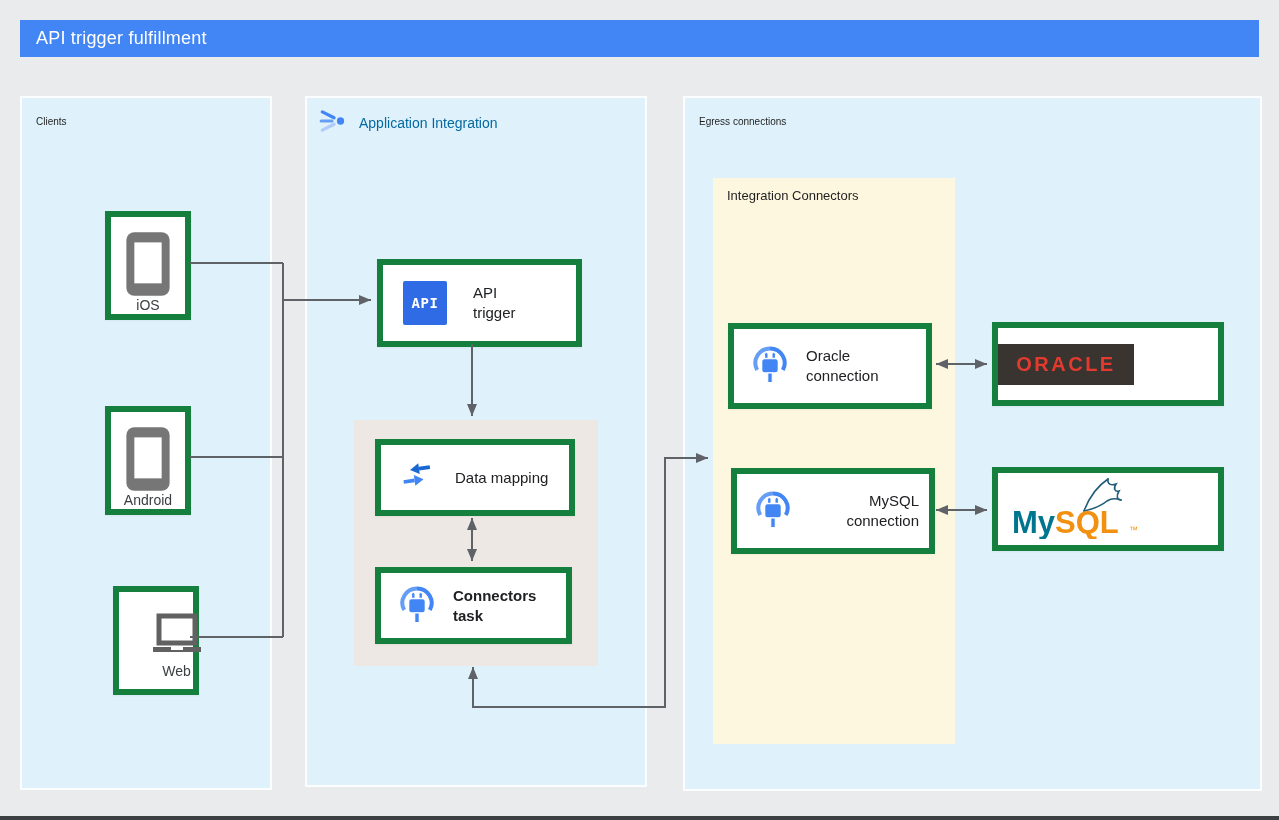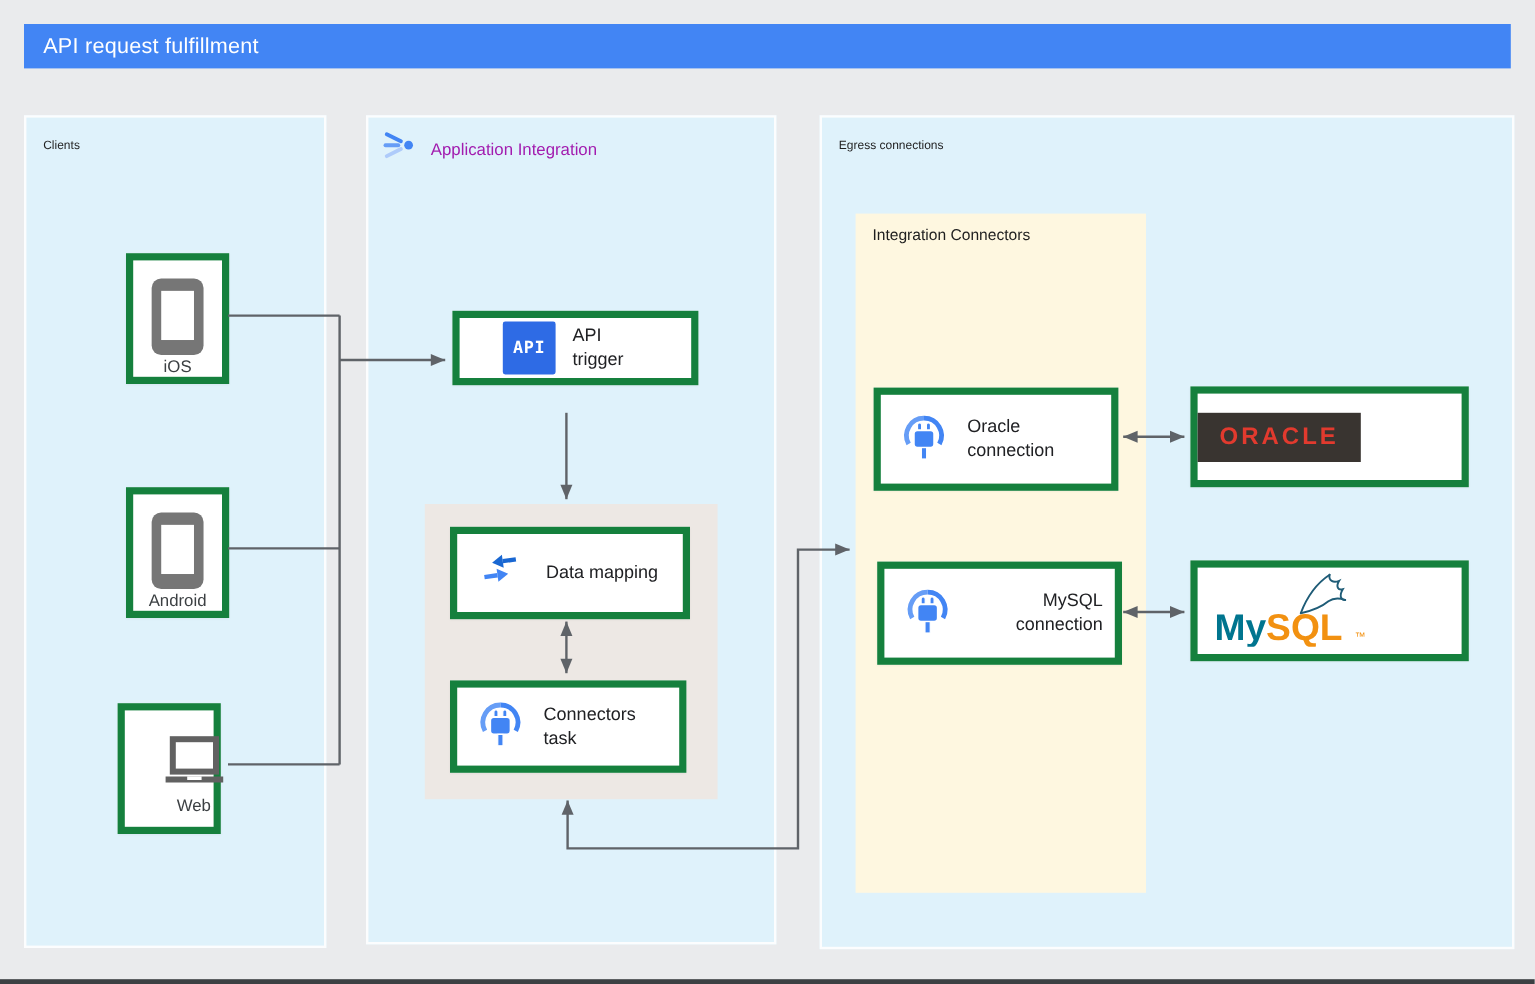--- a/index.html
+++ b/index.html
@@ -10,46 +10,46 @@
     display:flex;align-items:center;box-sizing:border-box;padding-left:16px;}
   .titlebar span{color:#FFFFFF;font-size:18px;letter-spacing:.2px;}
 
   .panel{position:absolute;background:#DFF2FB;border:2px solid #FCFDFE;box-sizing:border-box;}
   .panel-clients{left:20px;top:96px;width:252px;height:694px;}
   .panel-integration{left:305px;top:96px;width:342px;height:691px;}
   .panel-egress{left:683px;top:96px;width:579px;height:695px;}
 
   .panel-label{position:absolute;font-size:10px;color:#1F1F1F;}
   .hdr-row{position:absolute;left:11px;top:8px;display:flex;align-items:center;gap:11px;}
-  .hdr-row .panel-label-inline{font-size:14px;color:#a21caf;}
+  .hdr-row .panel-label-inline{font-size:14px;color:#0369a1;}
 
   .subpanel-gray{position:absolute;left:47px;top:322px;width:244px;height:246px;background:#EDE8E4;}
   .subpanel-yellow{position:absolute;left:28px;top:80px;width:242px;height:566px;background:#FEF7E0;}
   .subpanel-yellow .panel-label{left:14px;top:10px;font-size:13px;}
 
   .card{position:absolute;background:#FFFFFF;border:6px solid #15803d;box-sizing:border-box;
     box-shadow:0 1px 2px rgba(0,0,0,.05);}
 
   .device-card{width:86px;height:109px;display:flex;flex-direction:column;align-items:center;
     padding:14px 0 10px;}
   .device-card .icon-holder{flex:1;display:flex;align-items:center;justify-content:center;}
   .device-label{font-size:14px;color:#3C4043;}
 
   .node-card{display:flex;align-items:center;}
   .node-label{font-size:15px;color:#202124;line-height:1.33;}
 
-  .api-card{left:70px;top:161px;width:205px;height:62px;padding-left:36px;gap:14px;}
+  .api-card{left:70px;top:161px;width:205px;height:88px;padding-left:20px;gap:26px;}
   .api-chip{width:44px;height:44px;background:#2E6BE5;border-radius:2px;display:flex;
     align-items:center;justify-content:center;flex:0 0 auto;}
   .api-chip span{color:#fff;font-family:"DejaVu Sans Mono", monospace;font-weight:bold;
     font-size:14px;letter-spacing:.5px;}
   .api-card .node-label{width:70px;}
 
   .map-card{left:21px;top:19px;width:200px;height:77px;padding-left:16px;gap:18px;}
-  .task-card{left:21px;top:147px;width:197px;height:77px;padding-left:16px;gap:16px;}
+  .task-card{left:21px;top:147px;width:197px;height:77px;padding-left:16px;gap:16px;font-weight:bold;}
   .task-card .node-label{width:104px;}
 
   .conn-card{width:204px;height:86px;padding-left:16px;gap:16px;}
   .conn-card .node-label{width:110px;}
   .conn-oracle{left:15px;top:145px;}
   .conn-mysql{left:18px;top:290px;text-align:right;}
 
   .logo-card{width:232px;height:84px;display:flex;align-items:center;}
   .logo-oracle-card{left:307px;top:224px;}
   .logo-mysql-card{left:307px;top:369px;}
@@ -58,21 +58,21 @@
 
   .wires{position:absolute;left:0;top:0;width:1279px;height:820px;pointer-events:none;z-index:10;}
   .bottom-strip{position:absolute;left:0;bottom:0;width:1279px;height:4px;background:#3C4043;}
 </style>
 </head>
 <body>
 
 <div class="canvas">
 
   <div class="titlebar">
-    <span>API request fulfillment</span>
+    <span>API trigger fulfillment</span>
   </div>
 
   <div class="panel panel-clients">
     <div class="panel-label" style="left:14px;top:18px;">Clients</div>
 
     <div class="card device-card" style="left:83px;top:113px;">
       <div class="icon-holder">
         <svg width="46" height="66" viewBox="0 0 40 58">
           <rect x="1" y="1" width="38" height="56" rx="7" fill="#767676"></rect>
           <rect x="8" y="10" width="24" height="36" fill="#FFFFFF"></rect>
@@ -84,21 +84,21 @@
     <div class="card device-card" style="left:83px;top:308px;">
       <div class="icon-holder">
         <svg width="46" height="66" viewBox="0 0 40 58">
           <rect x="1" y="1" width="38" height="56" rx="7" fill="#767676"></rect>
           <rect x="8" y="10" width="24" height="36" fill="#FFFFFF"></rect>
         </svg>
       </div>
       <div class="device-label">Android</div>
     </div>
 
-    <div class="card device-card" style="left:76px;top:488px;padding-left:41px;">
+    <div class="card device-card" style="left:91px;top:488px;padding-left:41px;">
       <div class="icon-holder">
         <svg width="56" height="44" viewBox="0 0 56 44">
           <rect x="10" y="3" width="36" height="27" fill="#FFFFFF" stroke="#616161" stroke-width="5"></rect>
           <path d="M4,34 L52,34 L52,39 L4,39 Z" fill="#616161"></path>
           <rect x="22" y="34" width="12" height="3" fill="#FFFFFF"></rect>
         </svg>
       </div>
       <div class="device-label">Web</div>
     </div>
   </div>

